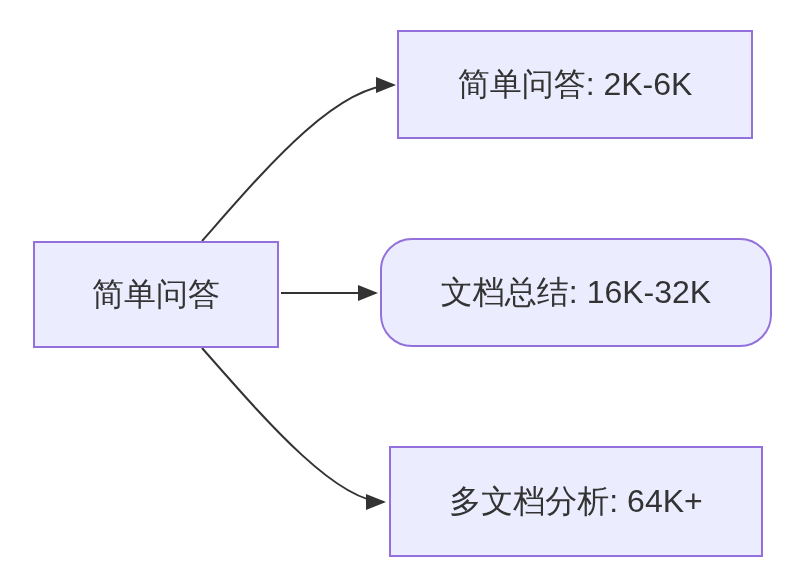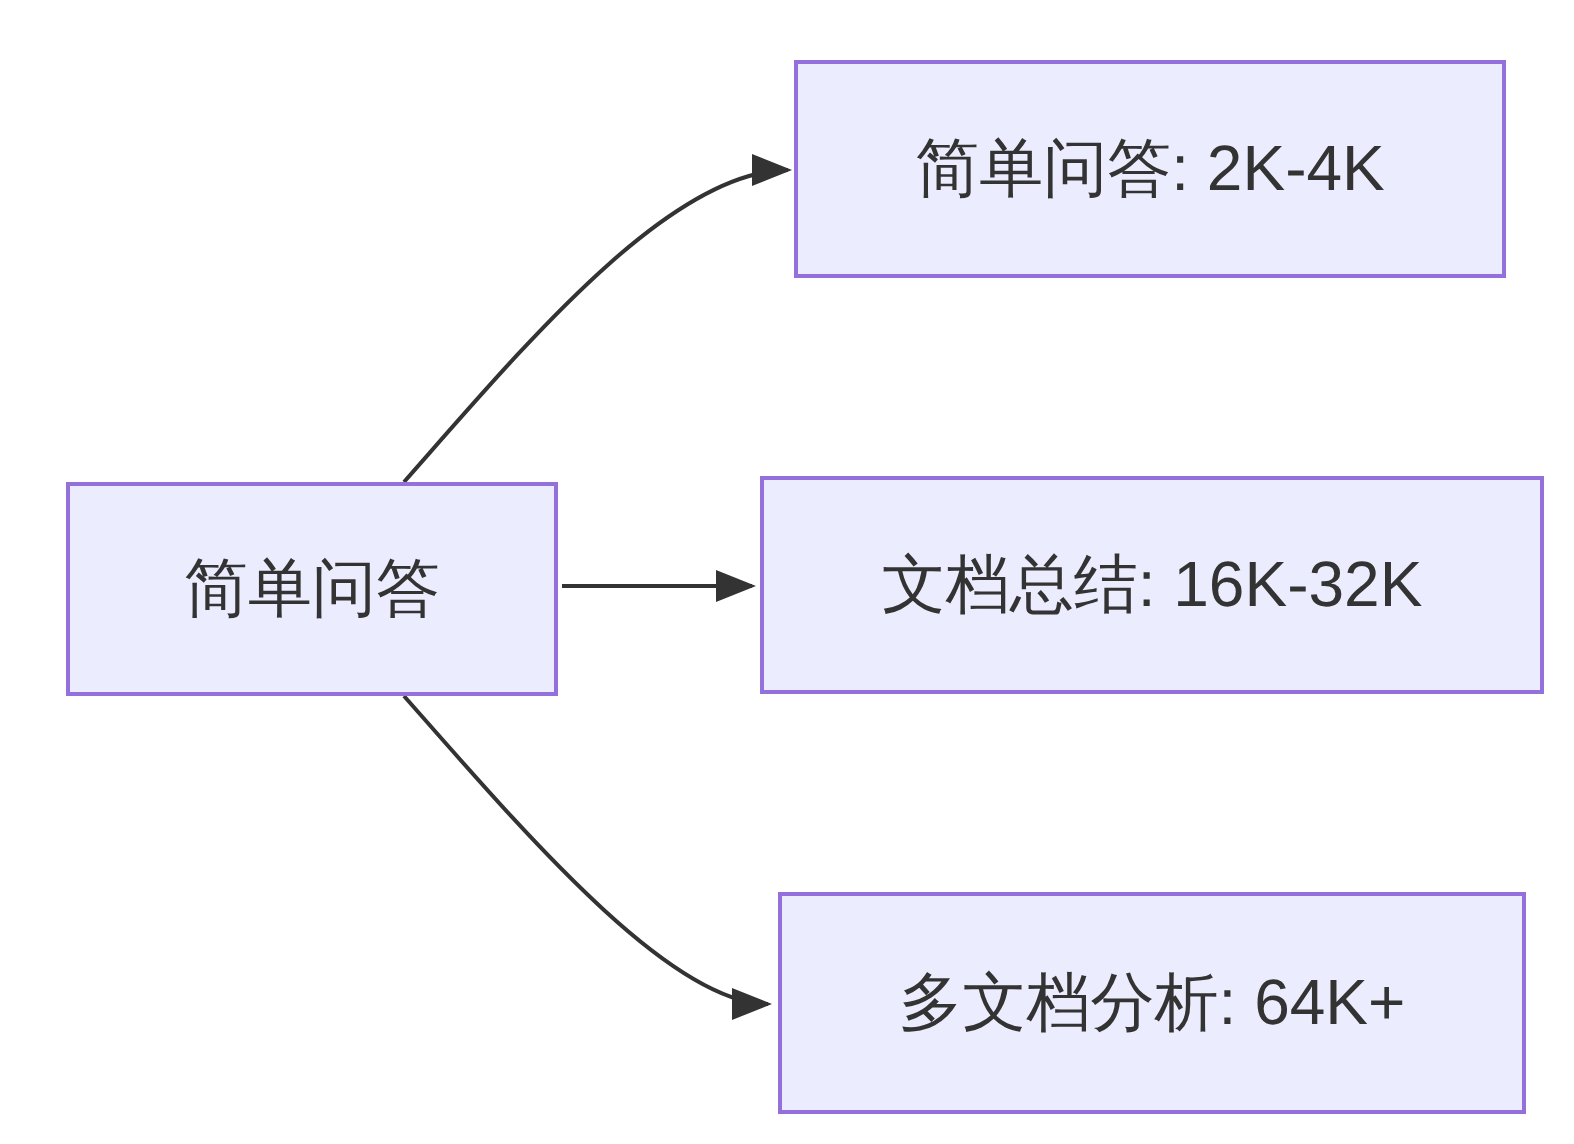--- a/index.html
+++ b/index.html
@@ -36,21 +36,21 @@
     background: var(--node-fill);
     border: 2px solid var(--node-border);
     color: var(--text);
     font-size: 32px;
     line-height: 1.2;
     text-align: center;
     white-space: nowrap;
   }
   .node-root   { left: 33px;  top: 241px; width: 246px; height: 107px; }
   .node-qa     { left: 397px; top: 30px;  width: 356px; height: 109px; }
-  .node-doc    { left: 380px; top: 238px; width: 392px; height: 109px; }
+  .node-doc    { left: 380px; top: 238px; width: 392px; height: 109px; border-radius: 32px; }
   .node-multi  { left: 389px; top: 446px; width: 374px; height: 111px; text-align: center; }
 </style>
 </head>
 <body>
 
 <div class="canvas">
 
   <svg class="edges" viewBox="0 0 787 572" xmlns="http://www.w3.org/2000/svg" aria-hidden="true">
     <defs>
       <marker id="arrowhead" viewBox="0 0 10 8" refX="9" refY="4" markerWidth="20" markerHeight="16" markerUnits="userSpaceOnUse" orient="auto">
@@ -60,21 +60,21 @@
     <path class="edge" d="M202,241 C262,173 335,85 394,85" marker-end="url(#arrowhead)"></path>
     <path class="edge" d="M281,293 L376,293" marker-end="url(#arrowhead)"></path>
     <path class="edge" d="M202,348 C262,416 335,502 384,502" marker-end="url(#arrowhead)"></path>
   </svg>
 
   <div class="node node-root">
     <span>简单问答</span>
   </div>
 
   <div class="node node-qa">
-    <span>简单问答: 2K-4K</span>
+    <span>简单问答: 2K-6K</span>
   </div>
 
   <div class="node node-doc">
     <span>文档总结: 16K-32K</span>
   </div>
 
   <div class="node node-multi">
     <span>多文档分析: 64K+</span>
   </div>
 

